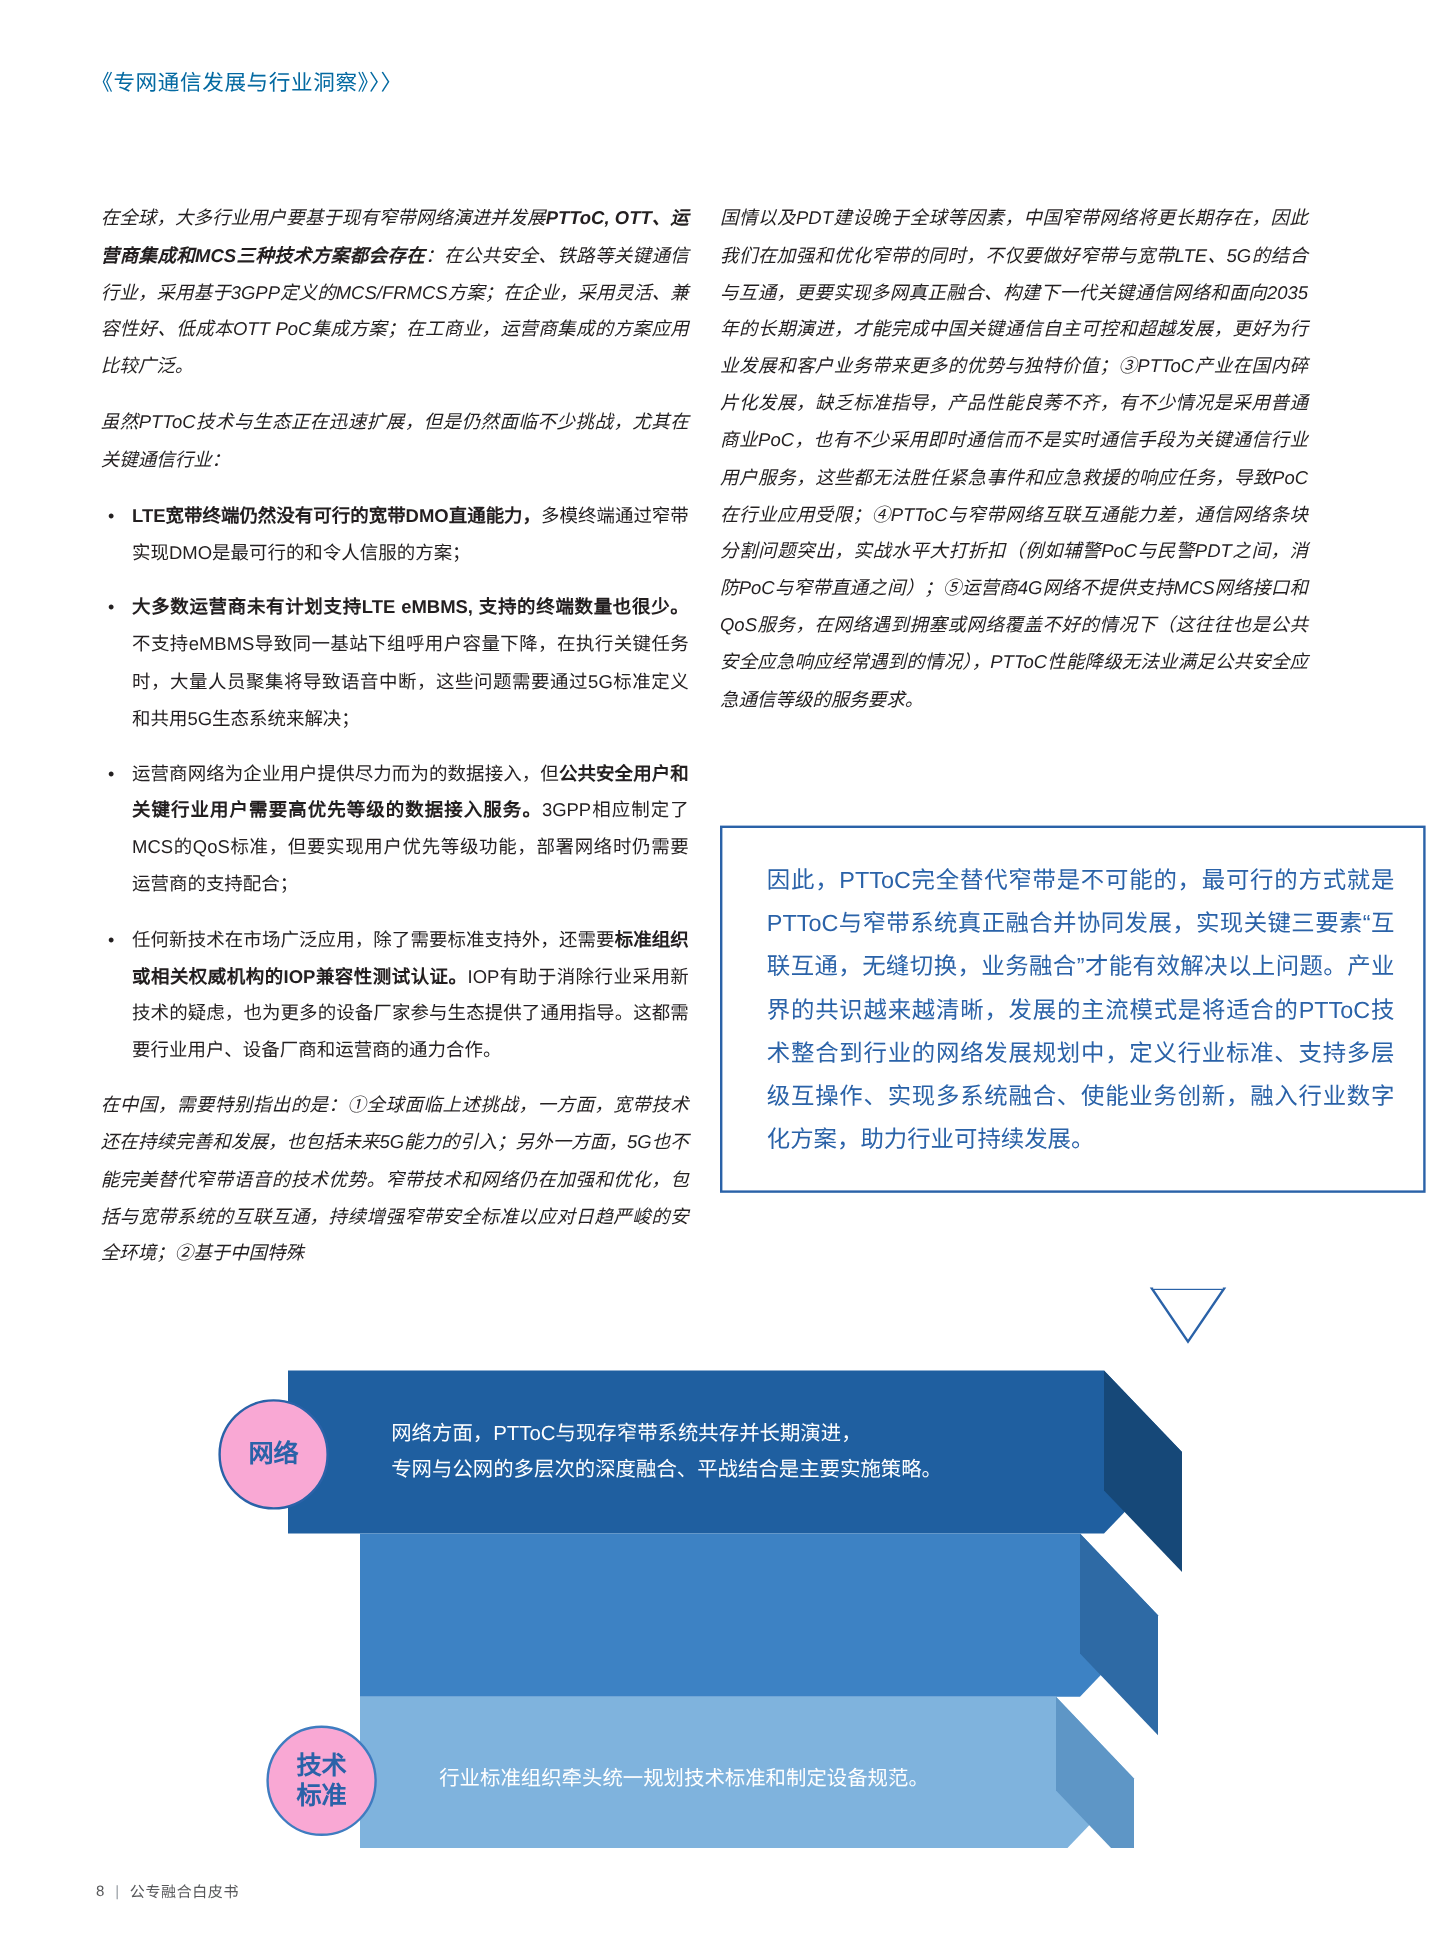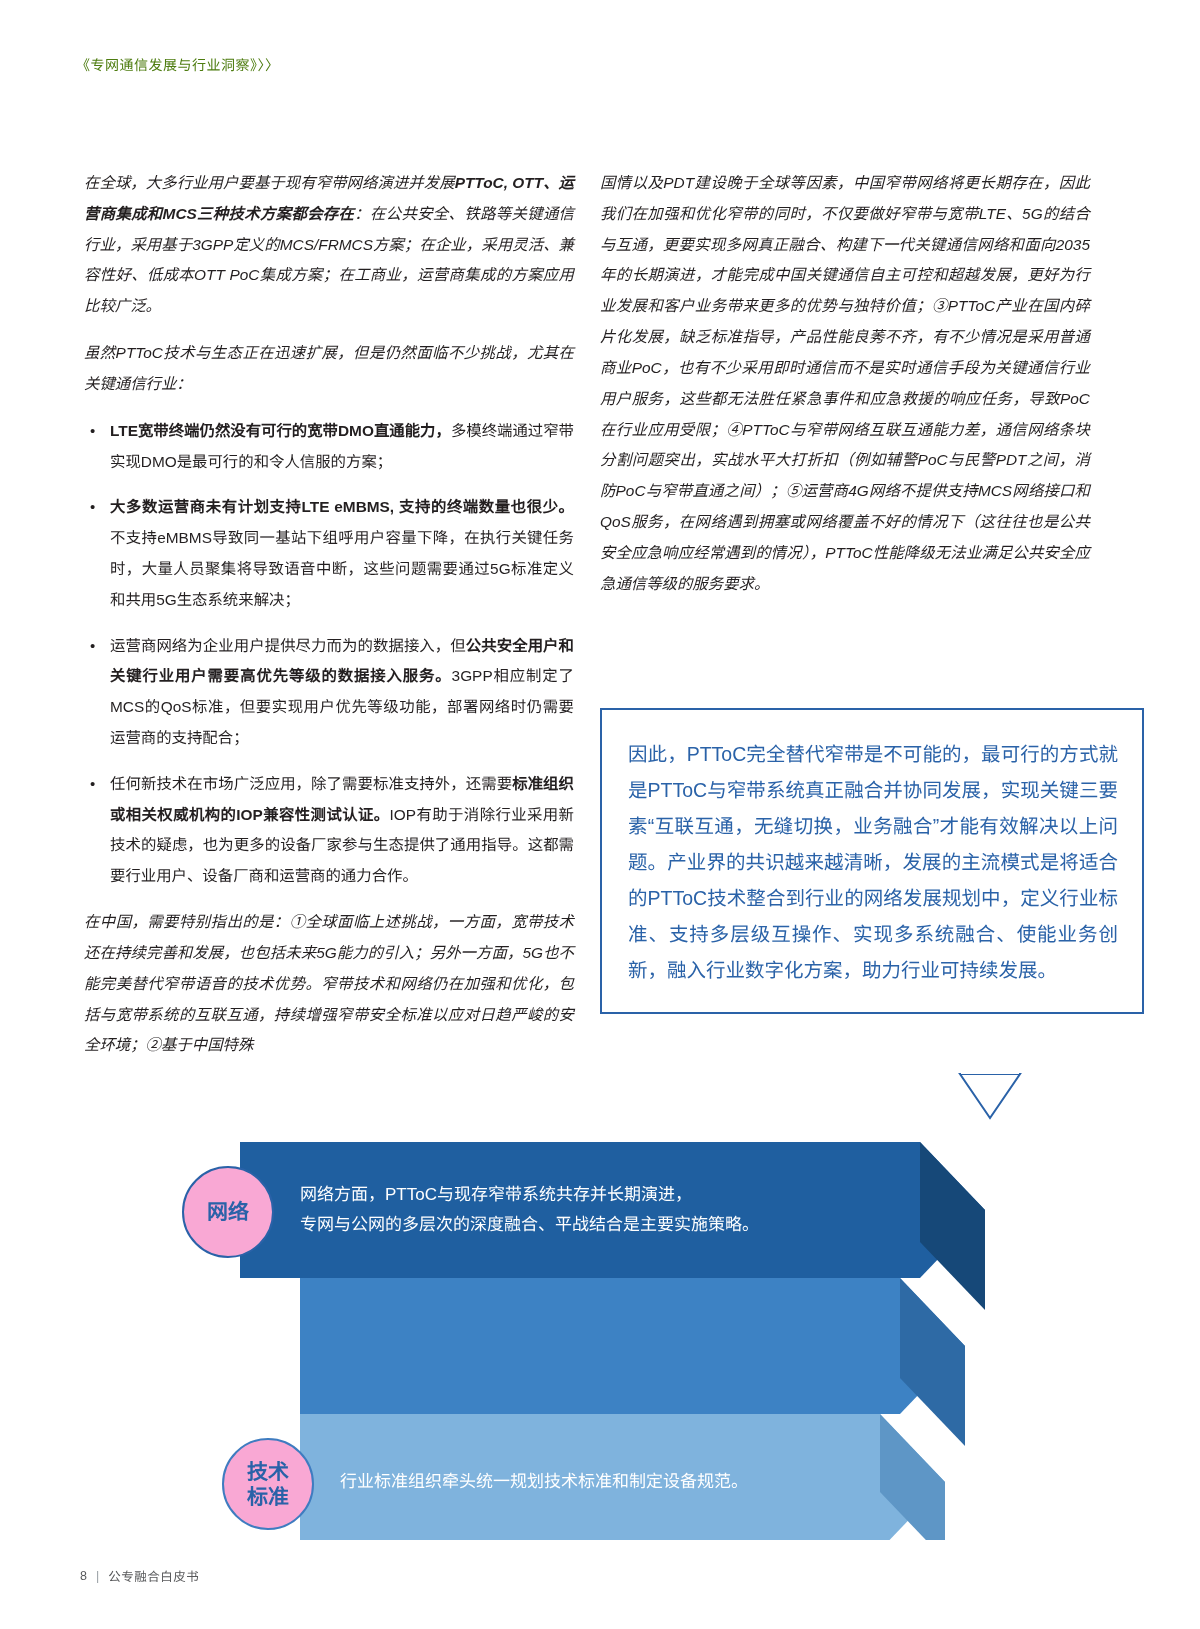--- a/index.html
+++ b/index.html
@@ -18,22 +18,22 @@
   .page {
     position: absolute;
     inset: 0;
     background: #ffffff;
   }
   
   .run-header {
     position: absolute;
     left: 76px;
     top: 54px;
-    font-size: 14px;
-    color: #4d7c0f;
+    font-size: 18px;
+    color: #0369a1;
     letter-spacing: 0.5px;
     white-space: nowrap;
   }
   
   .col {
     position: absolute;
     top: 168px;
     width: 490px;
     font-size: 15.4px;
     line-height: 2.0;
@@ -62,25 +62,25 @@
     left: 6px;
     top: 0;
     color: #231f20;
     font-size: 15px;
   }
 
   
   .callout {
     position: absolute;
     left: 600px;
-    top: 708px;
-    width: 544px;
+    top: 688px;
+    width: 588px;
     border: 2px solid #2a62a8;
     box-sizing: border-box;
-    padding: 26px 24px 24px 26px;
+    padding: 26px 24px 24px 37px;
   }
   .callout .ctext {
     color: #2a62a8;
     font-size: 19.5px;
     line-height: 1.85;
     text-align: justify;
     font-weight: 500;
   }
   .tailwrap { position: absolute; left:0; top:0; width:1200px; height:1629px; }
 
@@ -92,20 +92,21 @@
     width: 1200px;
     height: 400px;
   }
   .banner-text {
     position: absolute;
     color: #ffffff;
     font-size: 17px;
     line-height: 1.75;
     top: 50%;
     transform: translateY(-50%);
+    margin-left: 26px;
   }
   .chip {
     position: absolute;
     width: 88px;
     height: 88px;
     border-radius: 50%;
     border: 2px solid #2a62a8;
     background: #f9a8d4;
     color: #2a62a8;
     font-size: 21px;

